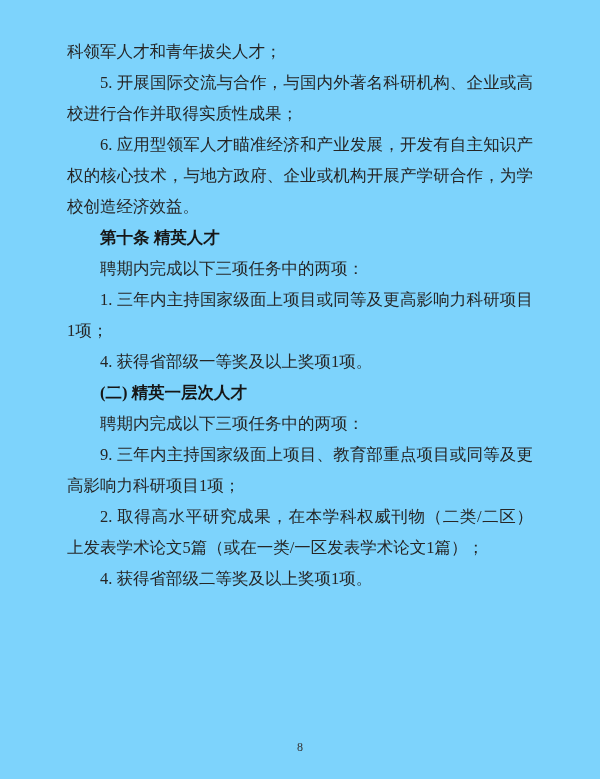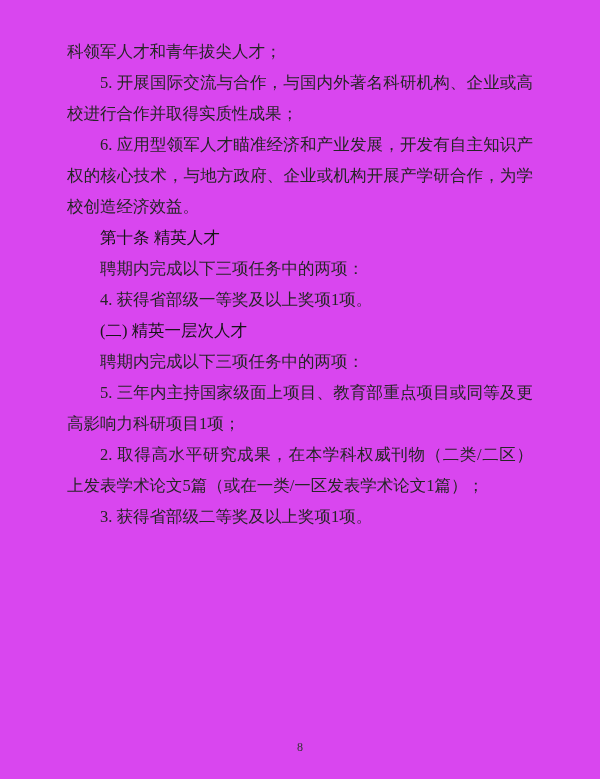--- a/index.html
+++ b/index.html
@@ -1,40 +1,40 @@
 <!DOCTYPE html>
 <html><head>
 <meta charset="utf-8">
 <style>
   html, body { margin: 0; padding: 0; }
   .screen {
     position: relative;
     width: 600px;
     height: 779px;
-    background: #d946ef;
+    background: #7dd3fc;
     font-family: "Liberation Serif", "DejaVu Serif", serif;
     color: #262626;
     overflow: hidden;
   }
   .content {
     position: absolute;
     left: 67px;
     top: 36px;
     width: 466px;
     font-size: 16.5px;
     line-height: 31px;
   }
   p.para {
     margin: 0;
     text-align: justify;
     text-justify: inter-ideograph;
   }
   p.indent { text-indent: 2em; }
   p.bold {
-    font-weight: normal;
+    font-weight: bold;
     color: #161616;
     text-align: left;
   }
   .page-num {
     position: absolute;
     top: 740px;
     left: 0;
     width: 100%;
     text-align: center;
     font-size: 12px;
@@ -52,30 +52,31 @@
 
     <p class="para indent">5. 开展国际交流与合作，与国内外著名科研机构、企业或高校进行合作并取得实质性成果；</p>
 
     <p class="para indent">6. 应用型领军人才瞄准经济和产业发展，开发有自主知识产权的核心技术，与地方政府、企业或机构开展产学研合作，为学校创造经济效益。</p>
 
     <p class="para indent bold">第十条 精英人才</p>
 
 
     <p class="para indent">聘期内完成以下三项任务中的两项：</p>
 
+    <p class="para indent">1. 三年内主持国家级面上项目或同等及更高影响力科研项目1项；</p>
 
 
     <p class="para indent">4. 获得省部级一等奖及以上奖项1项。</p>
 
     <p class="para indent bold">(二) 精英一层次人才</p>
 
     <p class="para indent">聘期内完成以下三项任务中的两项：</p>
 
-    <p class="para indent">5. 三年内主持国家级面上项目、教育部重点项目或同等及更高影响力科研项目1项；</p>
+    <p class="para indent">9. 三年内主持国家级面上项目、教育部重点项目或同等及更高影响力科研项目1项；</p>
 
     <p class="para indent">2. 取得高水平研究成果，在本学科权威刊物（二类/二区）上发表学术论文5篇（或在一类/一区发表学术论文1篇）；</p>
 
-    <p class="para indent">3. 获得省部级二等奖及以上奖项1项。</p>
+    <p class="para indent">4. 获得省部级二等奖及以上奖项1项。</p>
 
   </div>
 
   <div class="page-num">8</div>
 </div>
 
 </body></html>

